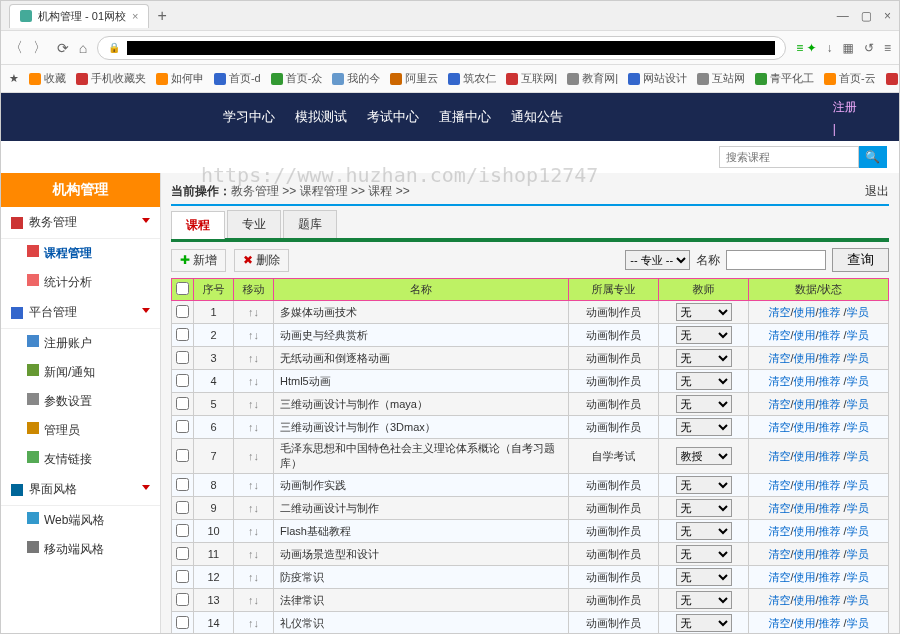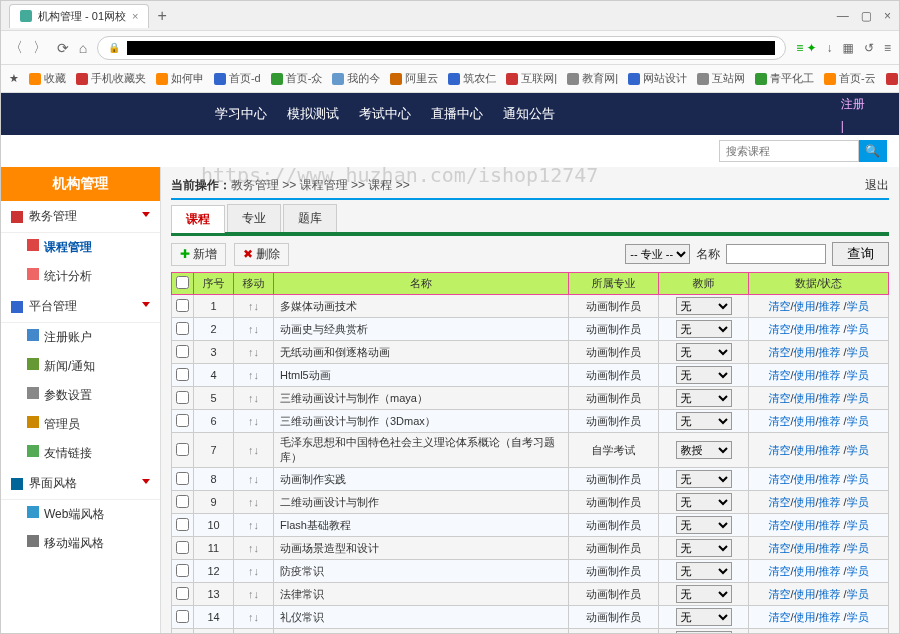--- a/index.html
+++ b/index.html
@@ -15,21 +15,21 @@
 .nav-btn { color: #666; font-size: 14px; cursor: pointer; }
 .addr-bar { flex: 1; height: 24px; background: #fff; border: 1px solid #ccc; border-radius: 12px; display: flex; align-items: center; padding: 0 10px; gap: 6px; }
 .lock-icon { color: #0a0; font-size: 10px; }
 .url-box { flex: 1; height: 14px; background: #000; }
 .nav-right { display: flex; gap: 10px; color: #666; }
 .bookmark-bar { height: 28px; display: flex; align-items: center; padding: 0 8px; gap: 10px; background: #fafafa; border-bottom: 1px solid #ddd; font-size: 11px; overflow: hidden; }
 .bm-item { display: flex; align-items: center; gap: 3px; white-space: nowrap; color: #555; }
 .bm-ico { width: 12px; height: 12px; border-radius: 2px; }
 .watermark { position: absolute; top: 70px; left: 200px; font-size: 20px; color: rgba(120,120,120,0.3); font-family: monospace; pointer-events: none; z-index: 5; }
 .content { flex: 1; display: flex; flex-direction: column; overflow: hidden; position: relative; }
-.top-nav { height: 42px; background: #1a2850; display: flex; align-items: center; padding: 0 4px; }
+.top-nav { height: 48px; background: #1a2850; display: flex; align-items: center; padding: 0 12px; }
 .logo-block { width: 200px; height: 42px; background: #1a2850; }
 .menu { display: flex; gap: 20px; color: #fff; font-size: 13px; margin-left: 10px; }
 .menu span { cursor: pointer; }
 .top-right { margin-left: auto; color: #f0abfc; font-size: 12px; display: flex; gap: 6px; flex-direction: column; }
 .search-row { height: 32px; display: flex; align-items: center; justify-content: flex-end; padding: 0 12px; background: #fff; }
 .search-box { width: 140px; height: 22px; border: 1px solid #ccc; padding: 0 6px; font-size: 11px; }
 .search-btn { width: 28px; height: 22px; background: #0099e5; color: #fff; display: flex; align-items: center; justify-content: center; cursor: pointer; }
 .main { flex: 1; display: flex; overflow: hidden; }
 .sidebar { width: 160px; background: #fff; border-right: 1px solid #ddd; }
 .side-header { background: #ff8800; color: #fff; text-align: center; padding: 8px 0; font-size: 14px; font-weight: bold; }

